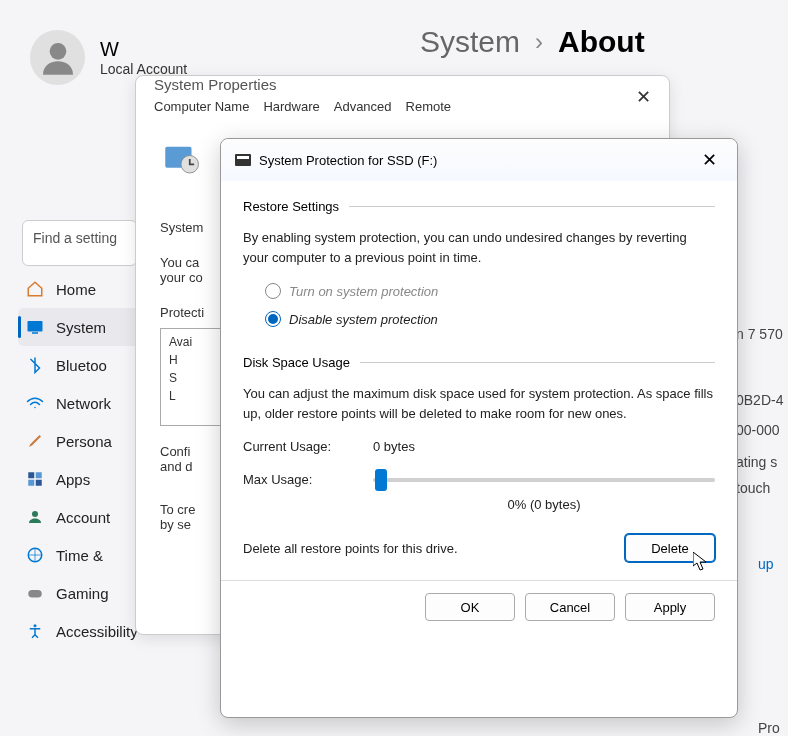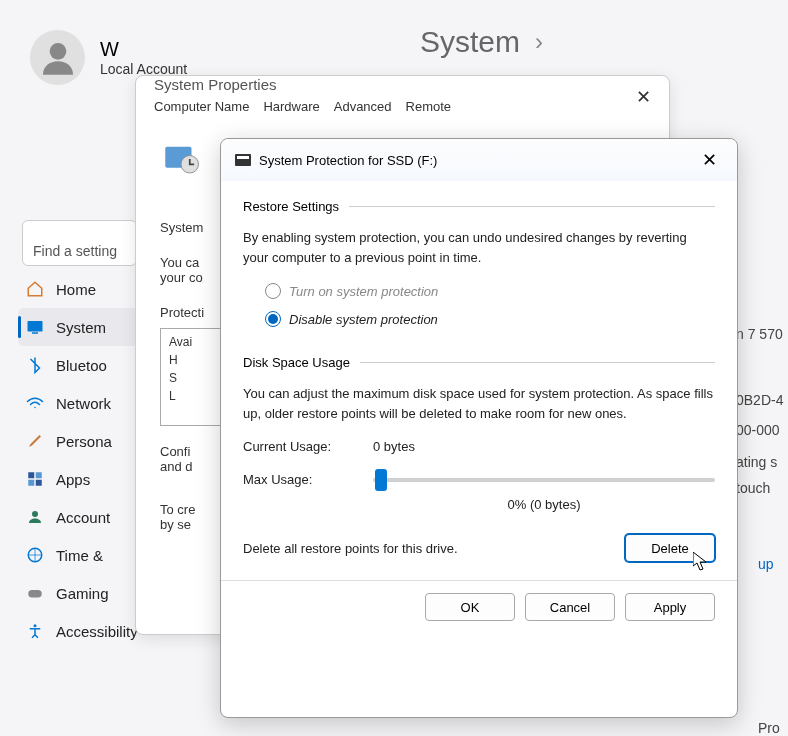--- a/index.html
+++ b/index.html
@@ -12,21 +12,21 @@
     .avatar svg { width: 40px; height: 40px; }
     .user-info { display: flex; flex-direction: column; }
     .user-name { font-size: 20px; font-weight: 400; color: #000; }
     .user-type { font-size: 14px; color: #333; }
 
     .breadcrumb { position: absolute; top: 25px; left: 420px; display: flex; align-items: center; gap: 15px; font-size: 30px; }
     .bc-system { color: #666; font-weight: 400; }
     .bc-chev { color: #888; font-size: 24px; }
     .bc-about { color: #000; font-weight: 600; }
 
-    .search-box { position: absolute; top: 220px; left: 22px; width: 115px; height: 46px; background: #fff; border: 1px solid #ccc; border-radius: 6px; padding: 22px 10px; font-size: 14px; color: #555; overflow: hidden; }
+    .search-box { position: absolute; top: 220px; left: 22px; width: 115px; height: 46px; background: #fff; border: 1px solid #ccc; border-radius: 6px; padding: 9px 10px; font-size: 14px; color: #555; overflow: hidden; }
 
     .sidebar { position: absolute; top: 270px; left: 18px; width: 130px; }
     .sidebar-item { display: flex; align-items: center; gap: 12px; padding: 10px 8px; font-size: 15px; color: #222; border-radius: 6px; cursor: pointer; white-space: nowrap; overflow: hidden; }
     .sidebar-item.selected { background: #e8e8ed; position: relative; }
     .sidebar-item.selected::before { content: ''; position: absolute; left: 0; top: 8px; bottom: 8px; width: 3px; background: #0067c0; border-radius: 2px; }
     .sidebar-icon { width: 18px; height: 18px; display: flex; align-items: center; justify-content: center; flex-shrink: 0; }
 
     
     .sysprops-win { position: absolute; top: 75px; left: 135px; width: 535px; height: 560px; background: #fff; border: 1px solid #ccc; border-radius: 8px; box-shadow: 0 4px 16px rgba(0,0,0,0.1); }
     .sysprops-title { padding: 0 18px; font-size: 15px; color: #555; }
@@ -105,20 +105,21 @@
     </div>
     <div class="user-info">
       <span class="user-name">W</span>
       <span class="user-type">Local Account</span>
     </div>
   </div>
 
   <div class="breadcrumb">
     <span class="bc-system">System</span>
     <span class="bc-chev">›</span>
+    <span class="bc-about">About</span>
   </div>
 
   <div class="search-box">Find a setting</div>
 
   <div class="sidebar">
     <div class="sidebar-item">
       <span class="sidebar-icon">
           <svg viewBox="0 0 24 24" width="18" height="18">
             <path d="M3 11l9-8 9 8v10H3z" fill="none" stroke="#d97a2e" stroke-width="2"></path>
           </svg>

